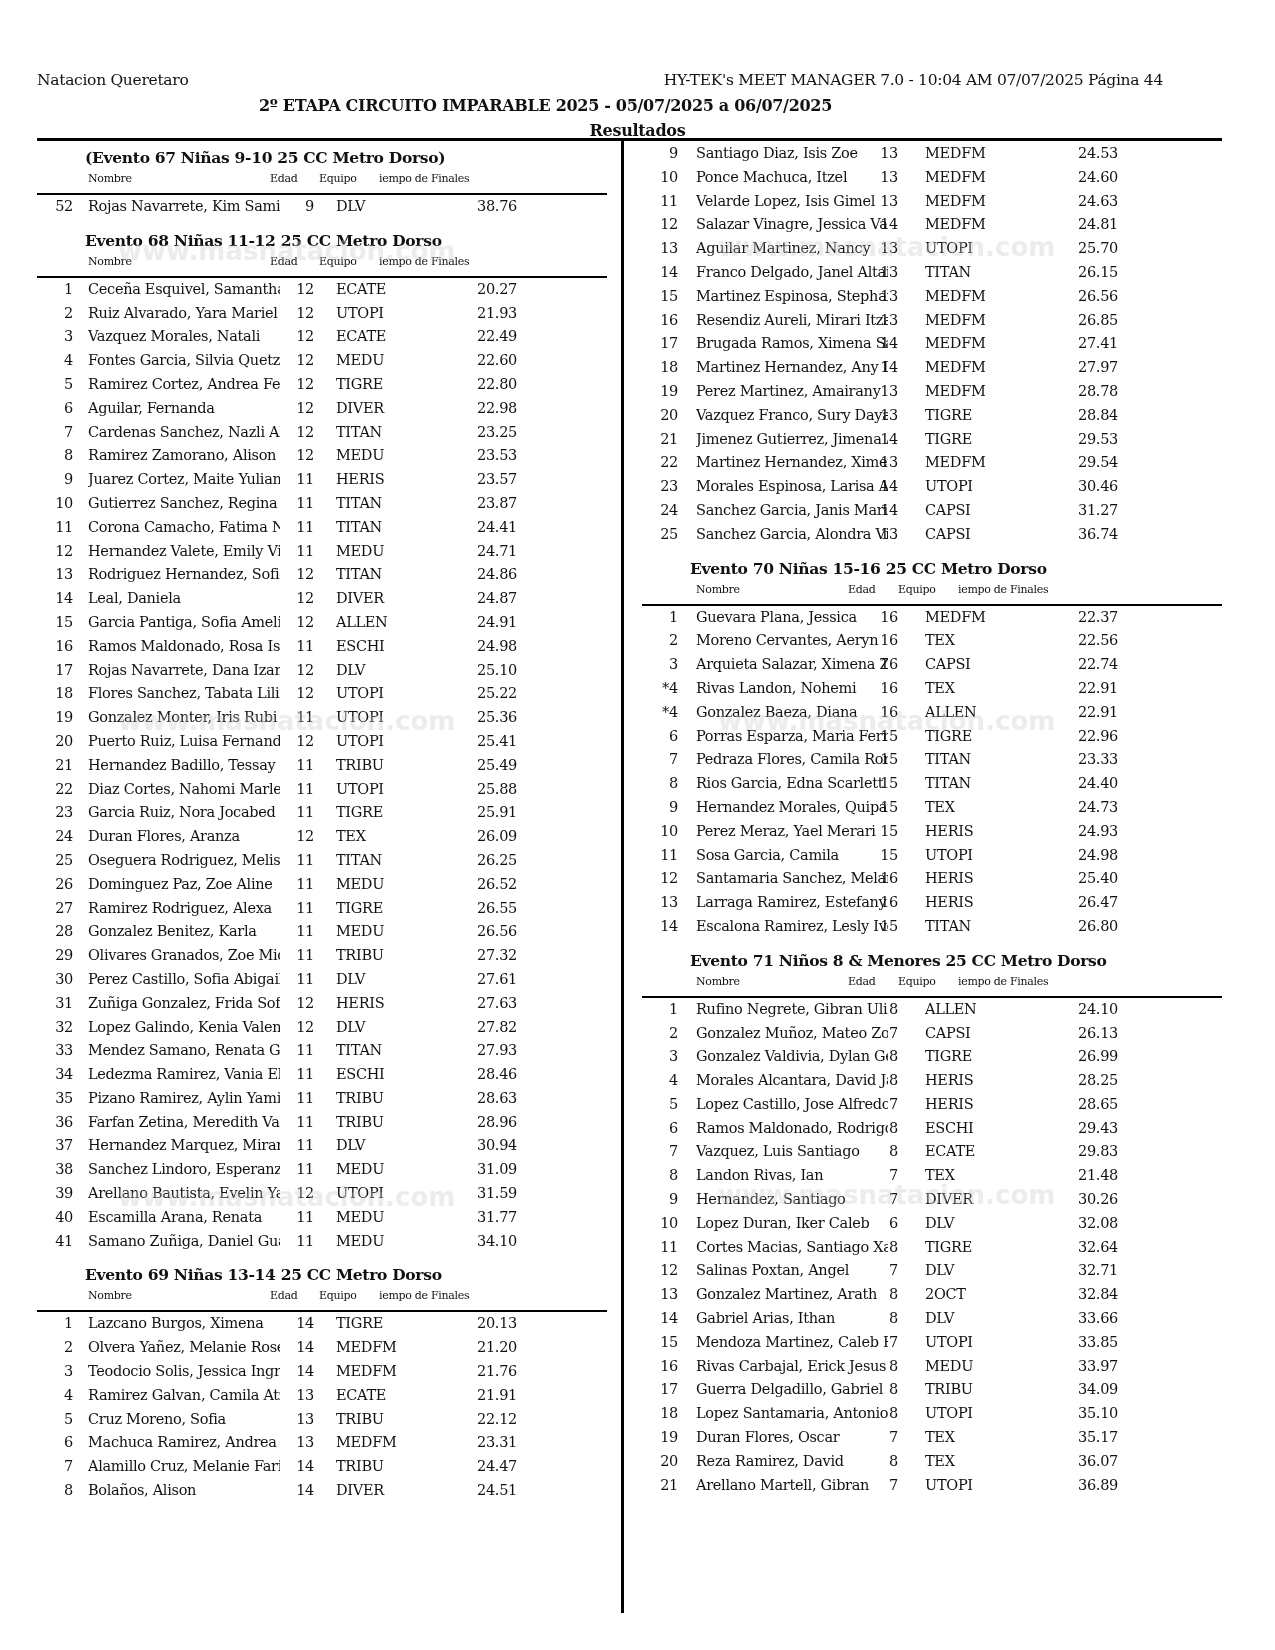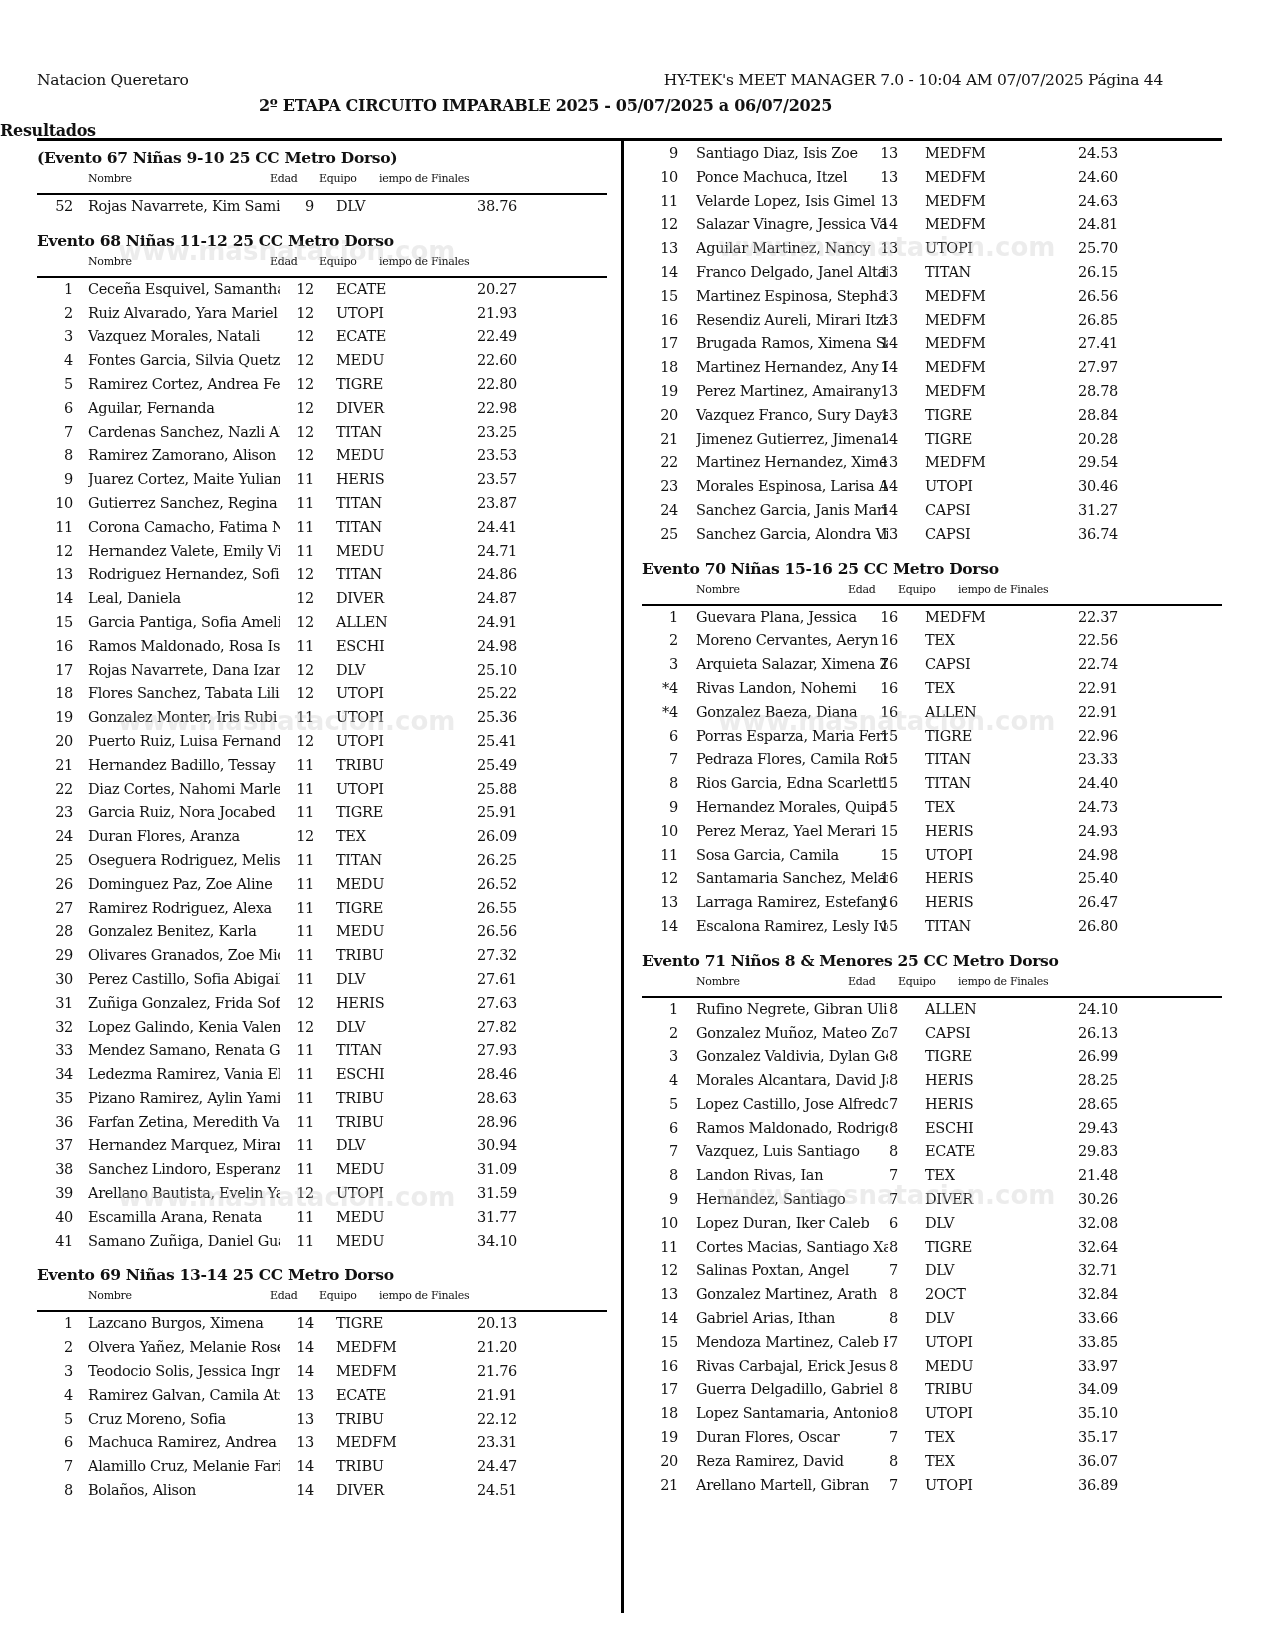--- a/index.html
+++ b/index.html
@@ -5,30 +5,30 @@
   html, body { margin: 0; padding: 0; background: #ffffff; }
   body {
     width: 1275px; height: 1650px; position: relative; overflow: hidden;
     font-family: "DejaVu Serif", "Liberation Serif", serif;
     color: #111111;
   }
   .hdr { position: absolute; font-size: 15.5px; white-space: nowrap; letter-spacing: -0.3px; }
   #org { left: 37px; top: 71px; }
   #meta { right: 112px; top: 71px; }
   #meet { left: 0; width: 1091px; text-align: center; top: 96px; font-weight: bold; font-size: 16px; }
-  #res { left: 0; width: 1275px; text-align: left; top: 121px; font-weight: bold; font-size: 16px; }
+  #res { left: 0; width: 1275px; text-align: center; top: 121px; font-weight: bold; font-size: 16px; }
   .toprule-l { position: absolute; left: 37px; top: 138px; width: 585px; height: 3px; background: #000; }
   .toprule-r { position: absolute; left: 622px; top: 138px; width: 600px; height: 3px; background: #000; }
   .divider { position: absolute; left: 621px; top: 138px; width: 3px; height: 1475px; background: #000; }
 
   .col { position: absolute; }
   #col-left { left: 37px; top: 146px; width: 570px; }
   #col-right { left: 642px; top: 142px; width: 580px; }
 
-  .ev-title { font-weight: bold; font-size: 15.5px; height: 24px; line-height: 24px; white-space: nowrap; letter-spacing: -0.3px; }
+  .ev-title { font-weight: bold; font-size: 15.5px; height: 24px; line-height: 24px; white-space: nowrap; letter-spacing: -0.3px; margin-left: 48px; }
   .ev-head { position: relative; height: 23px; border-bottom: 2.5px solid #000; font-weight: normal; font-size: 11px; letter-spacing: -0.3px; }
   .ev-head span { position: absolute; top: 2px; white-space: nowrap; }
   .row { position: relative; height: 23.8px; font-size: 14.5px; letter-spacing: -0.3px; }
   .row span { position: absolute; top: 3px; white-space: nowrap; }
   .c-place { width: 36px; text-align: right; }
   .c-name { overflow: hidden; }
   .c-age { text-align: right; width: 24px; }
   .c-team { }
   .c-time { text-align: right; width: 70px; }
   .ev { margin-bottom: 10px; }
@@ -532,21 +532,21 @@
         <span class="c-name">Vazquez Franco, Sury Dayann</span>
         <span class="c-age">13</span>
         <span class="c-team">TIGRE</span>
         <span class="c-time">28.84</span>
       </div>
       <div class="row">
         <span class="c-place">21</span>
         <span class="c-name">Jimenez Gutierrez, Jimena Ab</span>
         <span class="c-age">14</span>
         <span class="c-team">TIGRE</span>
-        <span class="c-time">20.28</span>
+        <span class="c-time">29.53</span>
       </div>
       <div class="row">
         <span class="c-place">22</span>
         <span class="c-name">Martinez Hernandez, Ximena</span>
         <span class="c-age">13</span>
         <span class="c-team">MEDFM</span>
         <span class="c-time">29.54</span>
       </div>
       <div class="row">
         <span class="c-place">23</span>

